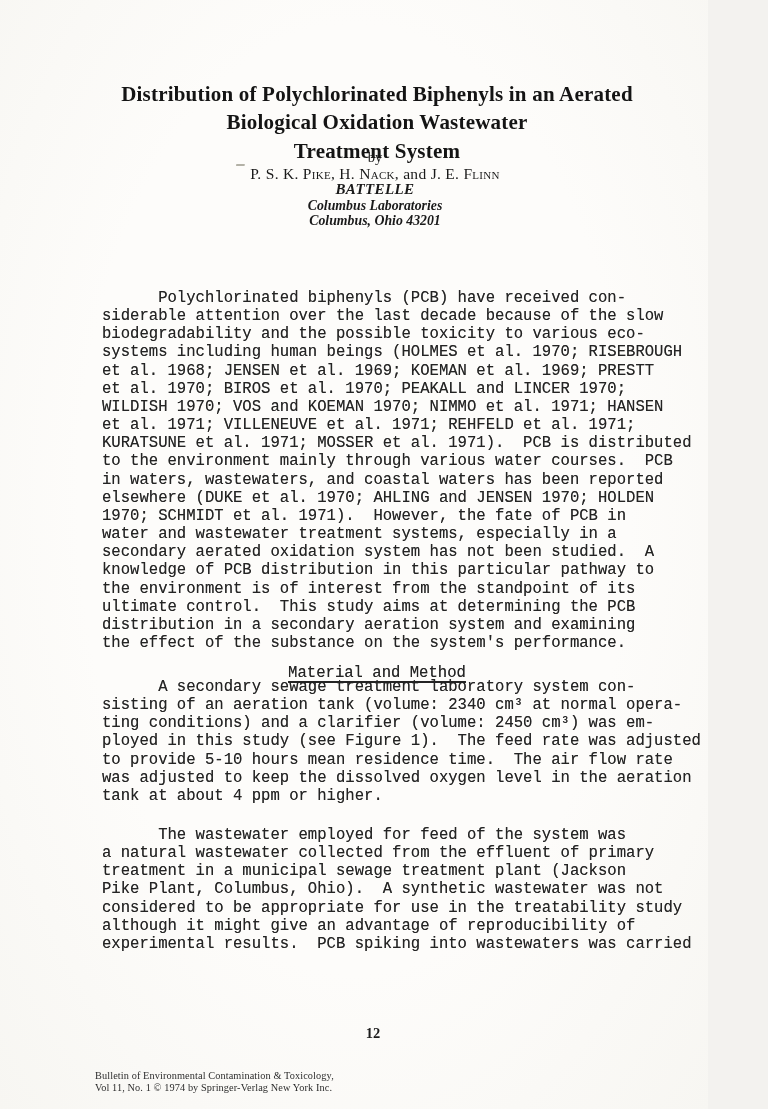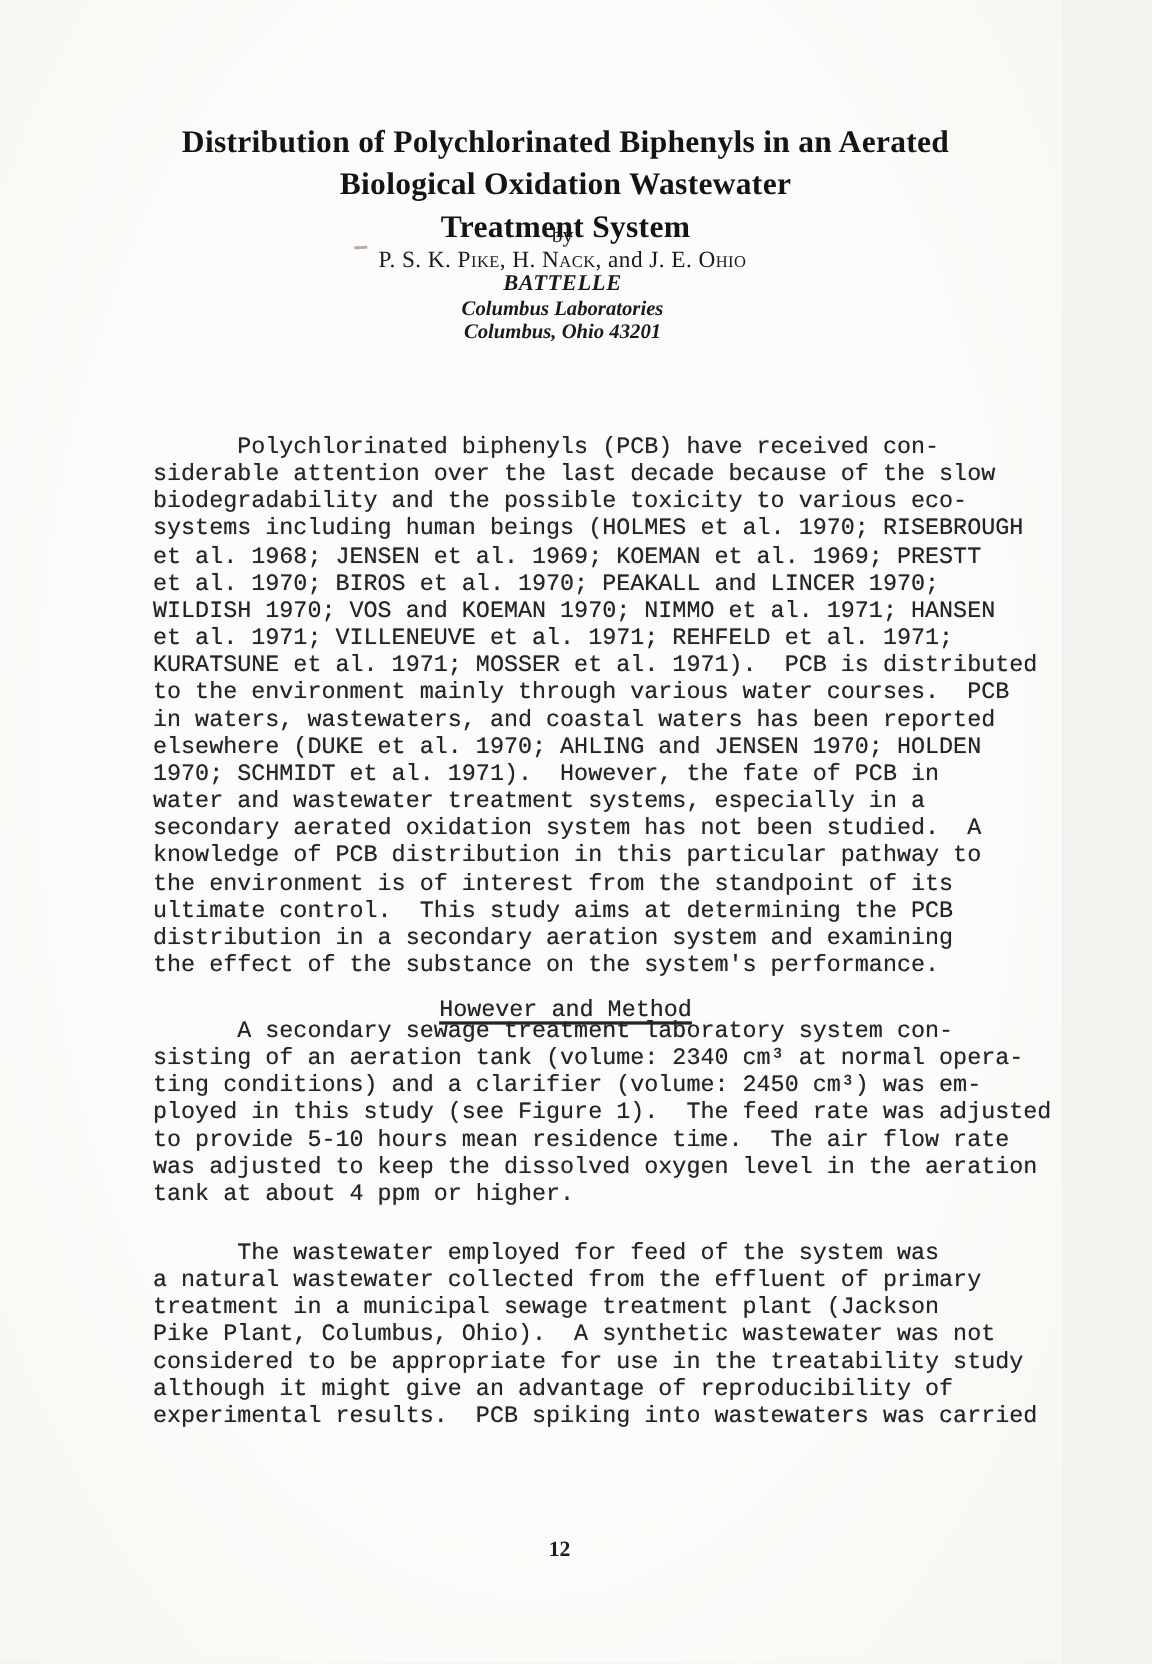--- a/index.html
+++ b/index.html
@@ -79,21 +79,21 @@
 <div class="page">
 
   <div class="scan-artifact"></div>
 
   <h1 class="title">Distribution of Polychlorinated Biphenyls in an Aerated
 Biological Oxidation Wastewater
 Treatment System</h1>
 
   <div class="byline serif">by</div>
 
-  <div class="authors serif"><span class="sc">P. S. K. Pike, H. Nack,</span><span> and </span><span class="sc">J. E. Ohio</span></div>
+  <div class="authors serif"><span class="sc">P. S. K. Pike, H. Nack,</span><span> and </span><span class="sc">J. E. Flinn</span></div>
 
   <div class="affiliation serif">
     <div class="affil-name">BATTELLE</div>
     <div class="affil-line">Columbus Laboratories</div>
     <div class="affil-line">Columbus, Ohio 43201</div>
   </div>
 
   <div class="para para-intro">      Polychlorinated biphenyls (PCB) have received con-
 siderable attention over the last decade because of the slow
 biodegradability and the possible toxicity to various eco-
@@ -108,34 +108,38 @@
 elsewhere (DUKE et al. 1970; AHLING and JENSEN 1970; HOLDEN
 1970; SCHMIDT et al. 1971).  However, the fate of PCB in
 water and wastewater treatment systems, especially in a
 secondary aerated oxidation system has not been studied.  A
 knowledge of PCB distribution in this particular pathway to
 the environment is of interest from the standpoint of its
 ultimate control.  This study aims at determining the PCB
 distribution in a secondary aeration system and examining
 the effect of the substance on the system's performance.</div>
 
-  <div class="section-heading"><span>However and Method</span></div>
+  <div class="section-heading"><span>Material and Method</span></div>
 
   <div class="para para-method-1">      A secondary sewage treatment laboratory system con-
 sisting of an aeration tank (volume: 2340 cm³ at normal opera-
 ting conditions) and a clarifier (volume: 2450 cm³) was em-
 ployed in this study (see Figure 1).  The feed rate was adjusted
 to provide 5-10 hours mean residence time.  The air flow rate
 was adjusted to keep the dissolved oxygen level in the aeration
 tank at about 4 ppm or higher.</div>
 
   <div class="para para-method-2">      The wastewater employed for feed of the system was
 a natural wastewater collected from the effluent of primary
 treatment in a municipal sewage treatment plant (Jackson
 Pike Plant, Columbus, Ohio).  A synthetic wastewater was not
 considered to be appropriate for use in the treatability study
 although it might give an advantage of reproducibility of
 experimental results.  PCB spiking into wastewaters was carried</div>
 
   <div class="page-number serif">12</div>
 
+  <div class="journal-footer serif">
+    <div>Bulletin of Environmental Contamination &amp; Toxicology,</div>
+    <div>Vol 11, No. 1 © 1974 by Springer-Verlag New York Inc.</div>
+  </div>
 
 </div>
 
 </body></html>

